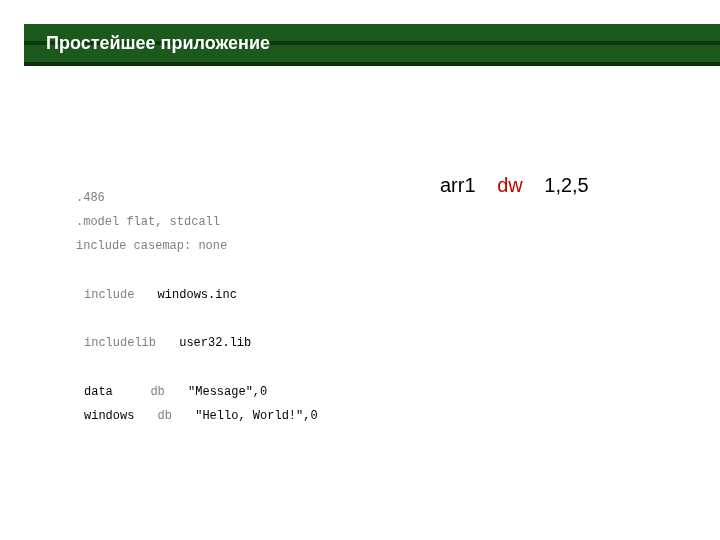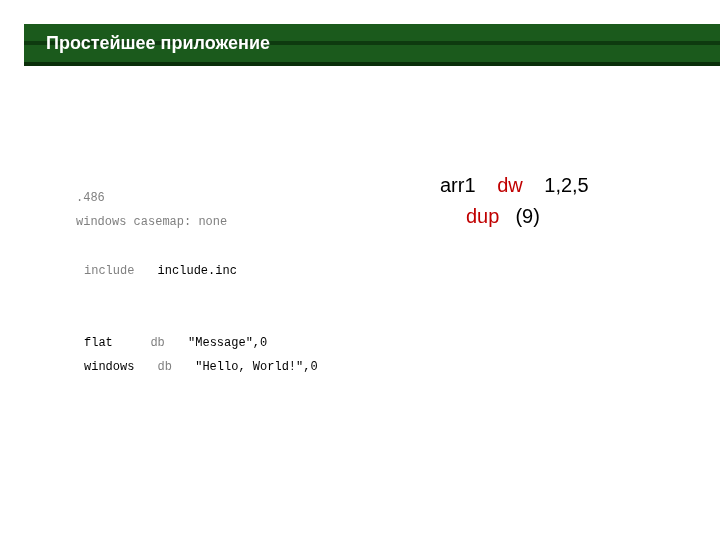--- a/index.html
+++ b/index.html
@@ -64,27 +64,28 @@
 <body>
 
 <div class="header-bar">
   <div class="header-title">Простейшее приложение</div>
 </div>
 
 <div class="content">
 
   <div class="code-col">
     <div class="line">.486</div>
-    <div class="line">windows casemap: none</div>
+    <div class="line">.model flat, stdcall</div>
+    <div class="line">include casemap: none</div>
     <div class="line">&nbsp;</div>
-    <div class="line"><span>include</span><span class="kw-black"> include.inc</span></div>
+    <div class="line"><span>include</span><span class="kw-black"> windows.inc</span></div>
     <div class="line">&nbsp;</div>
+    <div class="line"><span>includelib</span><span class="kw-black"> user32.lib</span></div>
     <div class="line">&nbsp;</div>
-    <div class="line"><span class="kw-black">flat   </span><span>db</span><span class="kw-black"> "Message",0</span></div>
+    <div class="line"><span class="kw-black">data   </span><span>db</span><span class="kw-black"> "Message",0</span></div>
     <div class="line"><span class="kw-black">windows </span><span>db</span><span class="kw-black"> "Hello, World!",0</span></div>
   </div>
 
   <div class="right-col">
     <span class="r-line1"><span>arr1 </span><span class="kw-red">dw</span><span> 1,2,5</span></span>
-    <span class="r-line3"><span class="kw-red">dup</span><span>(9)</span></span>
   </div>
 
 </div>
 
 </body></html>

